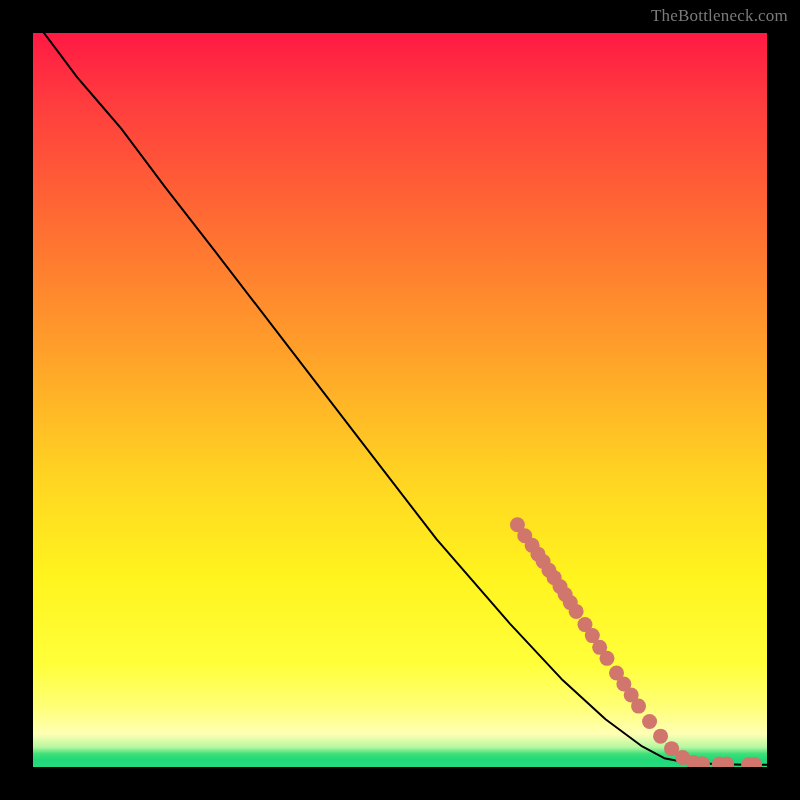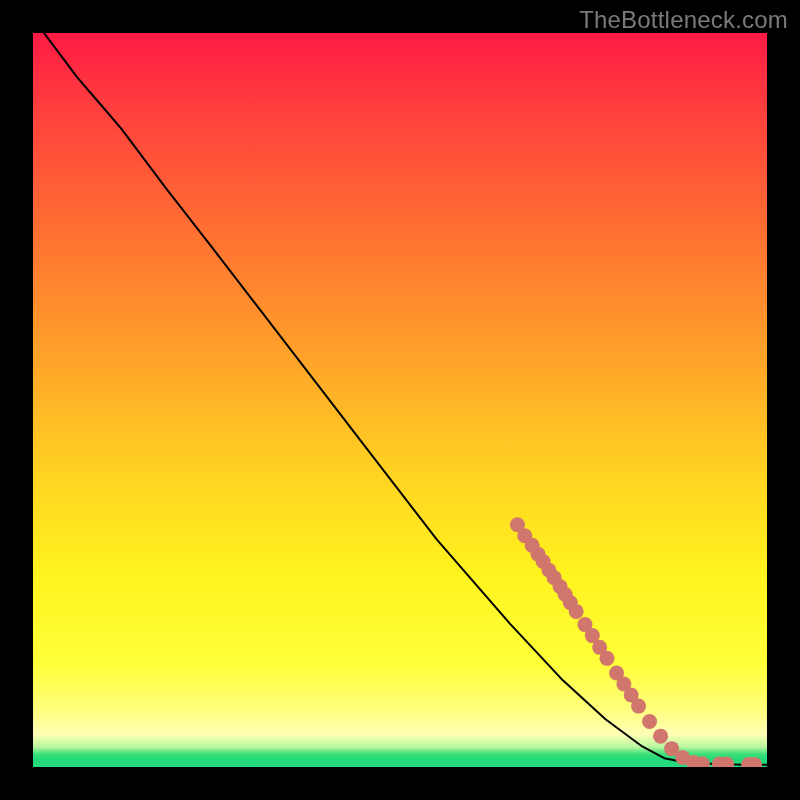--- a/index.html
+++ b/index.html
@@ -15,24 +15,25 @@
     position: relative;
     width: 800px;
     height: 800px;
     background: #000;
   }
   .watermark {
     position: absolute;
     top: 6px;
     right: 12px;
     color: #7a7a7a;
-    font-size: 24px;
+    font-size: 17px;
     letter-spacing: 0.2px;
     font-weight: 400;
     z-index: 20;
+    font-family: Liberation Serif, serif;
   }
   .plot-area {
     position: absolute;
     left: 33px;
     top: 33px;
     width: 734px;
     height: 734px;
     overflow: hidden;
   }
   .gradient {

